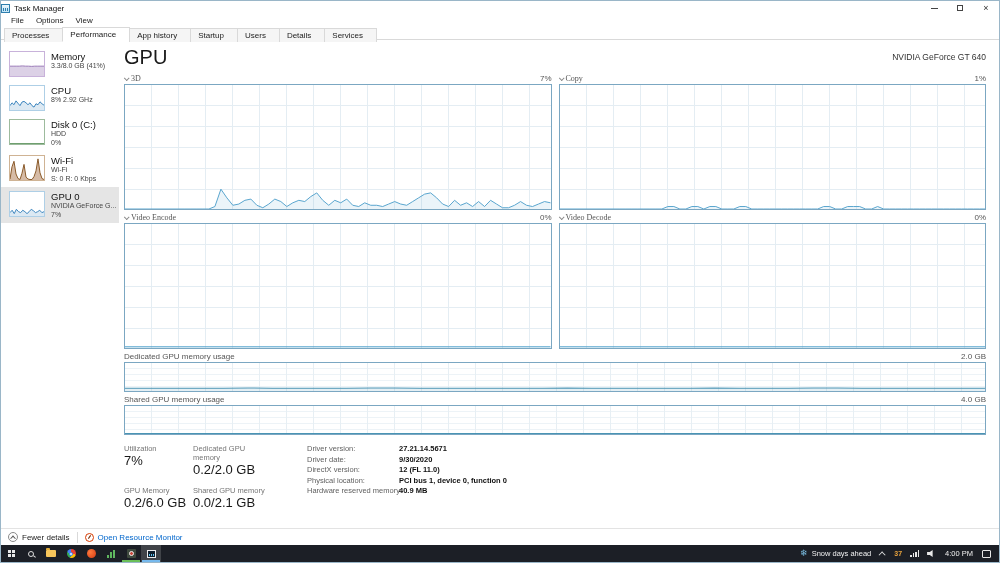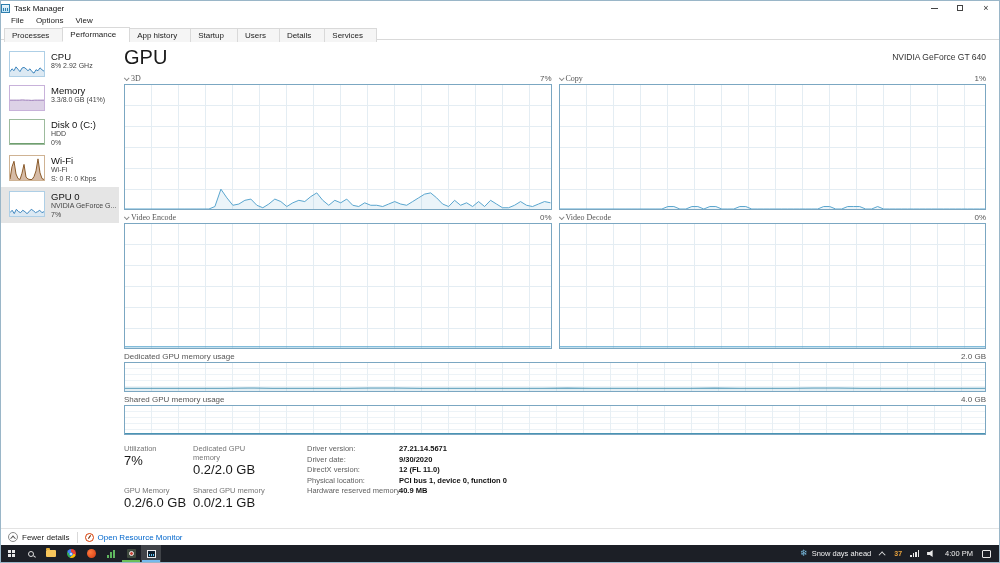--- a/index.html
+++ b/index.html
@@ -159,42 +159,42 @@
     <span class="tab">Users</span>
     <span class="tab">Details</span>
     <span class="tab">Services</span>
   </div>
 
   <div class="content">
 
     <div class="sidebar">
 
       <div class="side-item">
+        <div class="spark b-purple s-purple">
+            <svg viewBox="0 0 100 100" preserveAspectRatio="none">
+              <polygon points="0,100 0.00,59.00 9.09,59.00 18.18,59.00 27.27,59.00 36.36,58.00 45.45,59.00 54.55,59.00 63.64,60.00 72.73,59.00 81.82,59.00 90.91,59.00 100.00,59.00 100,100" class="area"></polygon>
+              <polyline points="0.00,59.00 9.09,59.00 18.18,59.00 27.27,59.00 36.36,58.00 45.45,59.00 54.55,59.00 63.64,60.00 72.73,59.00 81.82,59.00 90.91,59.00 100.00,59.00" class="line" vector-effect="non-scaling-stroke"></polyline>
+            </svg>
+          </div>
+        <div class="side-text">
+          <div class="side-title">Memory</div>
+          <div class="side-line">3.3/8.0 GB (41%)</div>
+        </div>
+      </div>
+
+      <div class="side-item">
         <div class="spark b-blue s-blue">
             <svg viewBox="0 0 100 100" preserveAspectRatio="none">
               <polygon points="0,100 0.00,82.00 5.88,70.00 11.76,78.00 17.65,62.00 23.53,72.00 29.41,82.00 35.29,67.00 41.18,64.00 47.06,70.00 52.94,78.00 58.82,70.00 64.71,82.00 70.59,88.00 76.47,74.00 82.35,78.00 88.24,66.00 94.12,74.00 100.00,80.00 100,100" class="area"></polygon>
               <polyline points="0.00,82.00 5.88,70.00 11.76,78.00 17.65,62.00 23.53,72.00 29.41,82.00 35.29,67.00 41.18,64.00 47.06,70.00 52.94,78.00 58.82,70.00 64.71,82.00 70.59,88.00 76.47,74.00 82.35,78.00 88.24,66.00 94.12,74.00 100.00,80.00" class="line" vector-effect="non-scaling-stroke"></polyline>
             </svg>
           </div>
         <div class="side-text">
           <div class="side-title">CPU</div>
           <div class="side-line">8% 2.92 GHz</div>
-        </div>
-      </div>
-
-      <div class="side-item">
-        <div class="spark b-purple s-purple">
-            <svg viewBox="0 0 100 100" preserveAspectRatio="none">
-              <polygon points="0,100 0.00,59.00 9.09,59.00 18.18,59.00 27.27,59.00 36.36,58.00 45.45,59.00 54.55,59.00 63.64,60.00 72.73,59.00 81.82,59.00 90.91,59.00 100.00,59.00 100,100" class="area"></polygon>
-              <polyline points="0.00,59.00 9.09,59.00 18.18,59.00 27.27,59.00 36.36,58.00 45.45,59.00 54.55,59.00 63.64,60.00 72.73,59.00 81.82,59.00 90.91,59.00 100.00,59.00" class="line" vector-effect="non-scaling-stroke"></polyline>
-            </svg>
-          </div>
-        <div class="side-text">
-          <div class="side-title">Memory</div>
-          <div class="side-line">3.3/8.0 GB (41%)</div>
         </div>
       </div>
 
       <div class="side-item">
         <div class="spark b-green s-green">
             <svg viewBox="0 0 100 100" preserveAspectRatio="none">
               <polygon points="0,100 0.00,98.00 100.00,98.00 100,100" class="area"></polygon>
               <polyline points="0.00,98.00 100.00,98.00" class="line" vector-effect="non-scaling-stroke"></polyline>
             </svg>
           </div>

